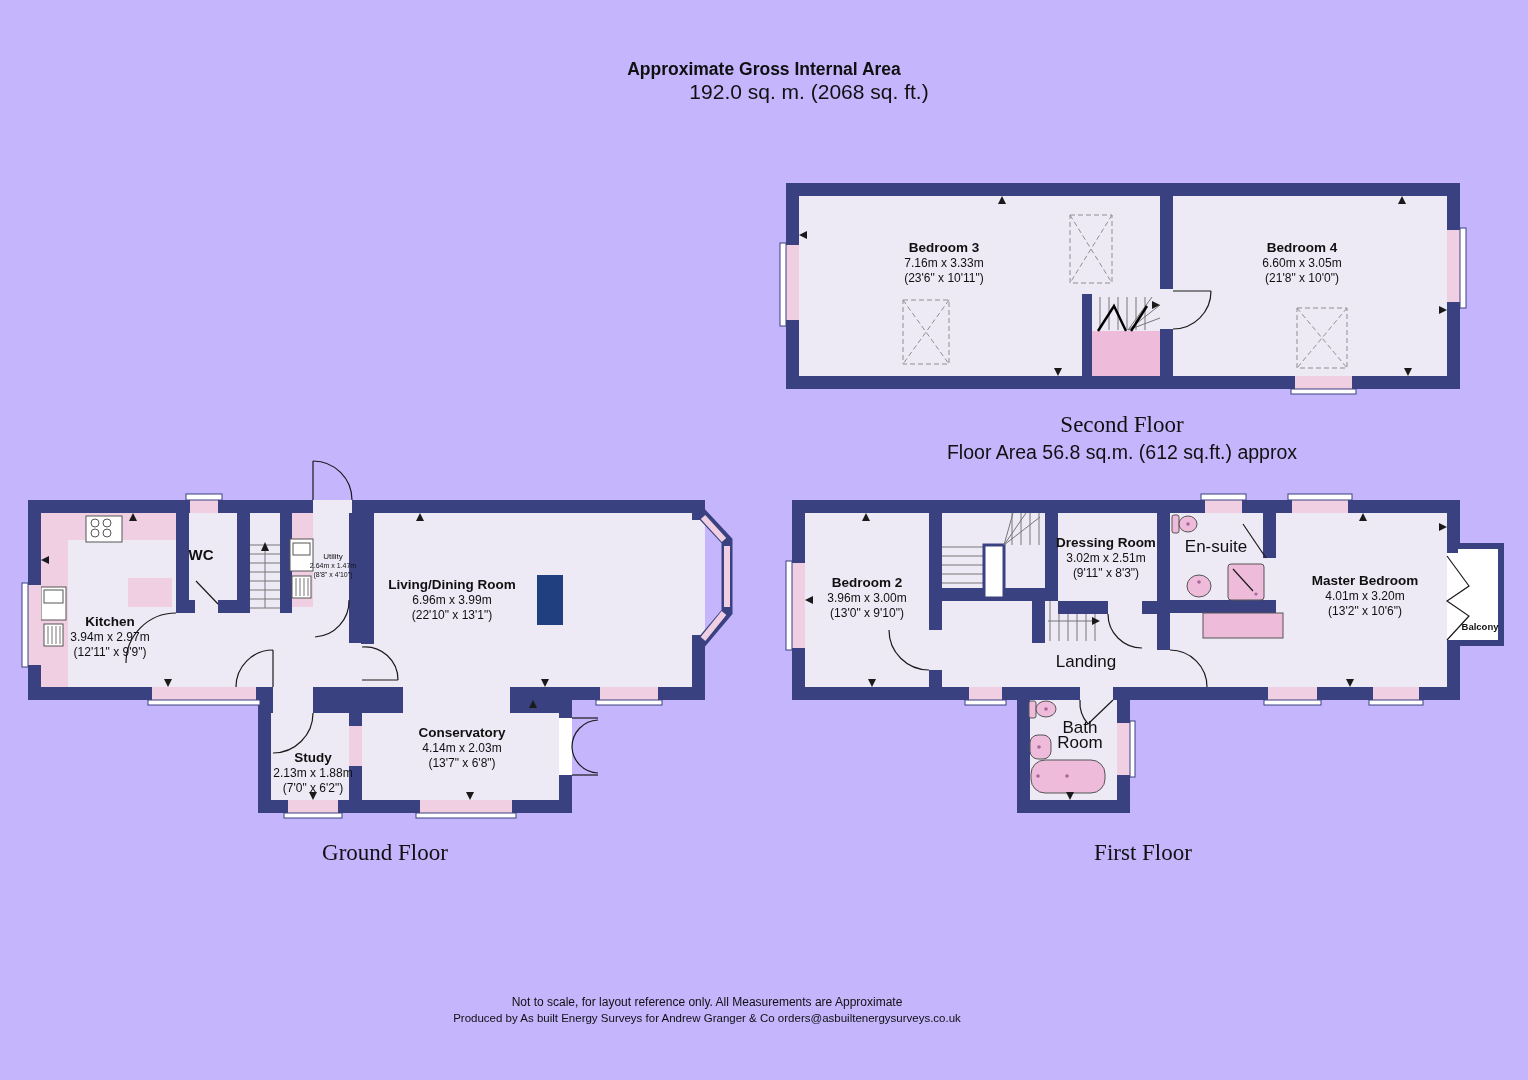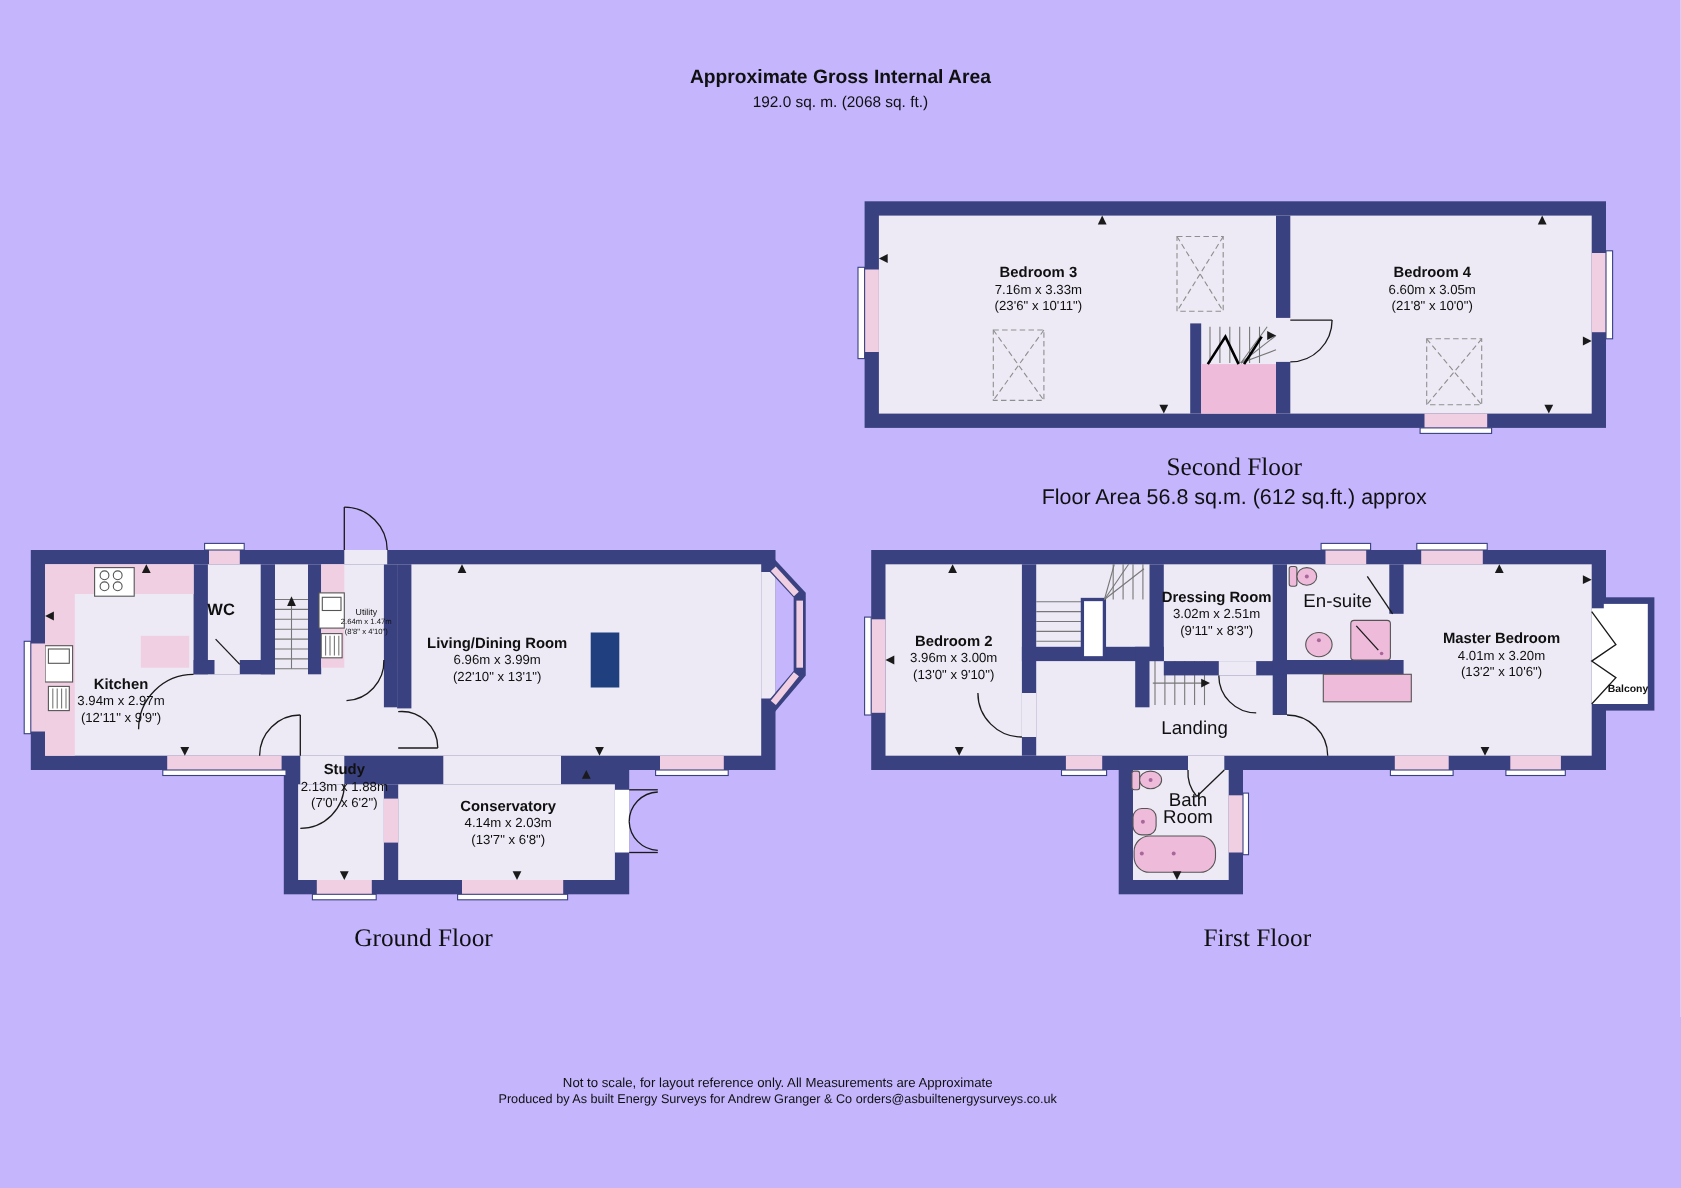--- a/index.html
+++ b/index.html
@@ -25,31 +25,31 @@
   .fixw{fill:#fff;stroke:#555;stroke-width:1;}
   .fixc{fill:none;stroke:#555;stroke-width:1;}
   .dot{fill:#a8679a;}
   .tk{fill:#1a1a1a;}
   .pane{stroke:var(--pinkL);stroke-width:6;fill:none;}
   .bayw{stroke:var(--wall);stroke-width:11;fill:none;}
   .dashbox > *{stroke:#8f8f8f;stroke-width:1;fill:none;stroke-dasharray:5 3;}
   
   .lbl{position:absolute;transform:translateX(-50%);text-align:center;white-space:nowrap;}
   .hdr-t{font-weight:700;font-size:17.5px;line-height:20px;}
-  .hdr-s{font-size:14px;line-height:20px;}
+  .hdr-s{font-size:21px;line-height:20px;margin-left:45px;}
   .rn{font-weight:700;font-size:13.5px;line-height:16px;}
   .rd{font-size:12px;line-height:15px;}
   .un{font-weight:400;font-size:8px;line-height:9px;}
   .ud{font-size:7px;line-height:9px;}
   .wc{font-weight:700;font-size:15px;}
   .sb{font-weight:400;font-size:17px;line-height:15px;}
   .balc{font-weight:700;font-size:9.5px;}
   .cap-t{font-family:Liberation Serif, serif;font-size:23px;line-height:26px;}
   .cap-a{font-size:19.5px;line-height:24px;}
-  .foot{font-size:12px;line-height:16px;}
+  .foot{font-size:12px;line-height:16px;margin-top:18px;}
   .wrap{white-space:normal;width:54px;}
 </style>
 </head>
 <body>
 
 <div class="page">
 
 <svg class="plan" width="1528" height="1080" viewBox="0 0 1528 1080">
 
   <g>
@@ -365,21 +365,21 @@
   <div class="lbl" style="left:333px;top:552px">
     <div class="un">Utility</div>
     <div class="ud">2.64m x 1.47m</div>
     <div class="ud">(8'8" x 4'10")</div>
   </div>
   <div class="lbl" style="left:452px;top:577px">
     <div class="rn">Living/Dining Room</div>
     <div class="rd">6.96m x 3.99m</div>
     <div class="rd">(22'10" x 13'1")</div>
   </div>
-  <div class="lbl" style="left:313px;top:692px">
+  <div class="lbl" style="left:313px;top:750px">
     <div class="rn">Study</div>
     <div class="rd">2.13m x 1.88m</div>
     <div class="rd">(7'0" x 6'2")</div>
   </div>
   <div class="lbl" style="left:462px;top:725px">
     <div class="rn">Conservatory</div>
     <div class="rd">4.14m x 2.03m</div>
     <div class="rd">(13'7" x 6'8")</div>
   </div>
   <div class="lbl cap-t" style="left:385px;top:840px">Ground Floor</div>

